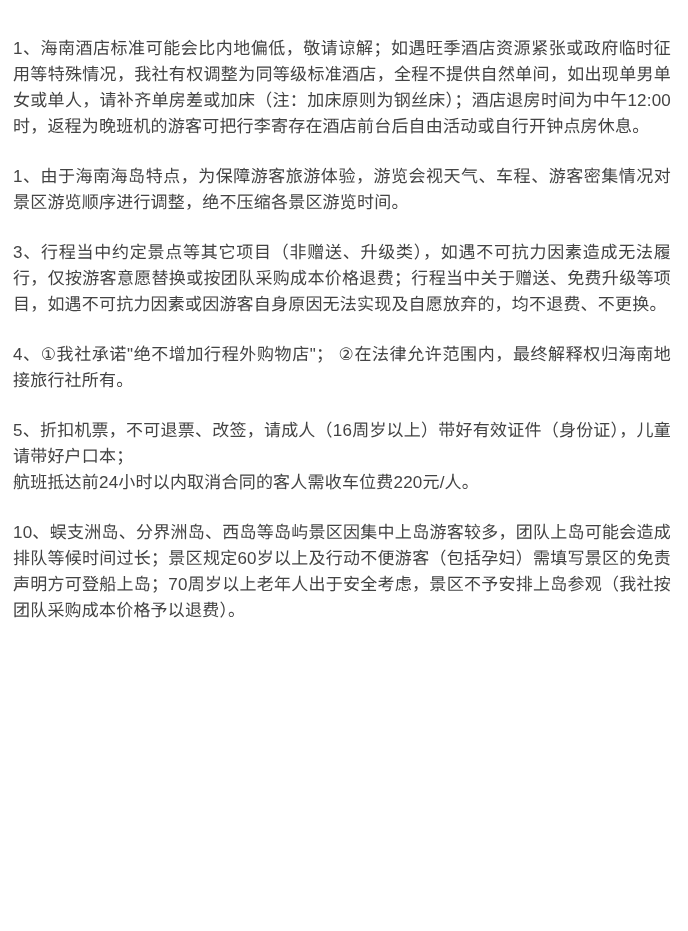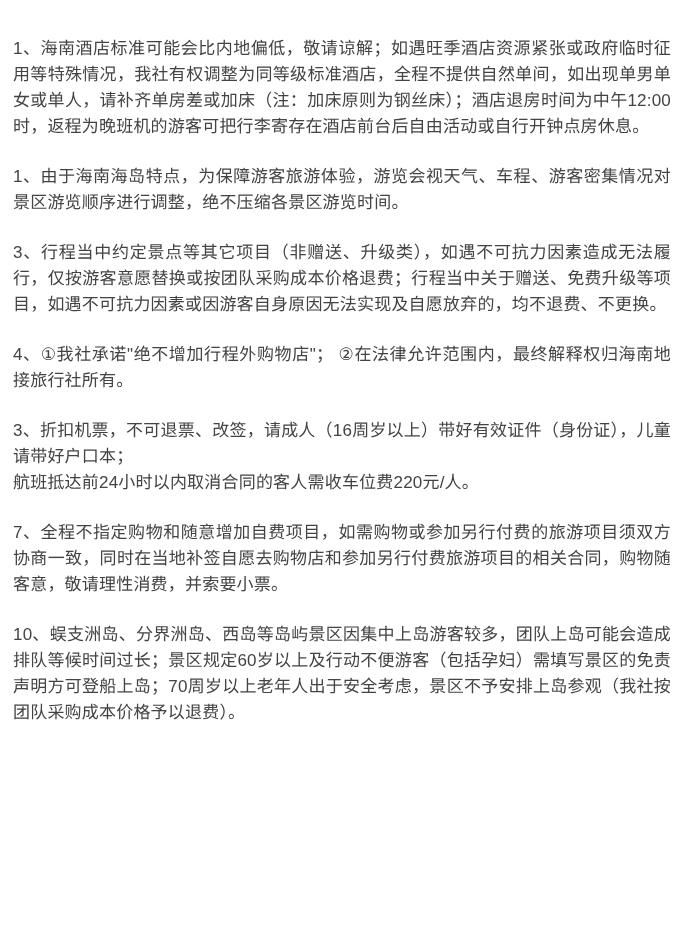--- a/index.html
+++ b/index.html
@@ -33,17 +33,16 @@
   }
 </style>
 </head>
 <body>
 
 <div class="terms-doc">
   <p>1、海南酒店标准可能会比内地偏低，敬请谅解；如遇旺季酒店资源紧张或政府临时征用等特殊情况，我社有权调整为同等级标准酒店，全程不提供自然单间，如出现单男单女或单人，请补齐单房差或加床（注：加床原则为钢丝床）；酒店退房时间为中午12:00时，返程为晚班机的游客可把行李寄存在酒店前台后自由活动或自行开钟点房休息。</p>
   <p>1、由于海南海岛特点，为保障游客旅游体验，游览会视天气、车程、游客密集情况对景区游览顺序进行调整，绝不压缩各景区游览时间。</p>
   <p>3、行程当中约定景点等其它项目（非赠送、升级类），如遇不可抗力因素造成无法履行，仅按游客意愿替换或按团队采购成本价格退费；行程当中关于赠送、免费升级等项目，如遇不可抗力因素或因游客自身原因无法实现及自愿放弃的，均不退费、不更换。</p>
   <p>4、①我社承诺"绝不增加行程外购物店"； ②在法律允许范围内，最终解释权归海南地接旅行社所有。</p>
-  <p>3、折扣机票，不可退票、改签，请成人（16周岁以上）带好有效证件（身份证），儿童请带好户口本；
+  <p>5、折扣机票，不可退票、改签，请成人（16周岁以上）带好有效证件（身份证），儿童请带好户口本；
 航班抵达前24小时以内取消合同的客人需收车位费220元/人。</p>
-  <p>7、全程不指定购物和随意增加自费项目，如需购物或参加另行付费的旅游项目须双方协商一致，同时在当地补签自愿去购物店和参加另行付费旅游项目的相关合同，购物随客意，敬请理性消费，并索要小票。</p>
   <p>10、蜈支洲岛、分界洲岛、西岛等岛屿景区因集中上岛游客较多，团队上岛可能会造成排队等候时间过长；景区规定60岁以上及行动不便游客（包括孕妇）需填写景区的免责声明方可登船上岛；70周岁以上老年人出于安全考虑，景区不予安排上岛参观（我社按团队采购成本价格予以退费）。</p>
 </div>
 
 </body></html>

